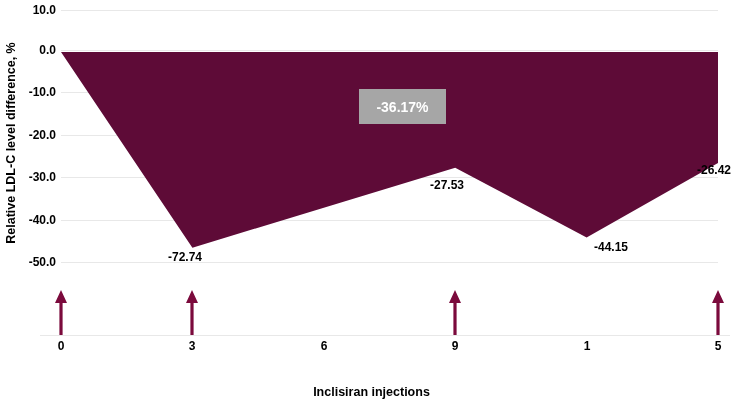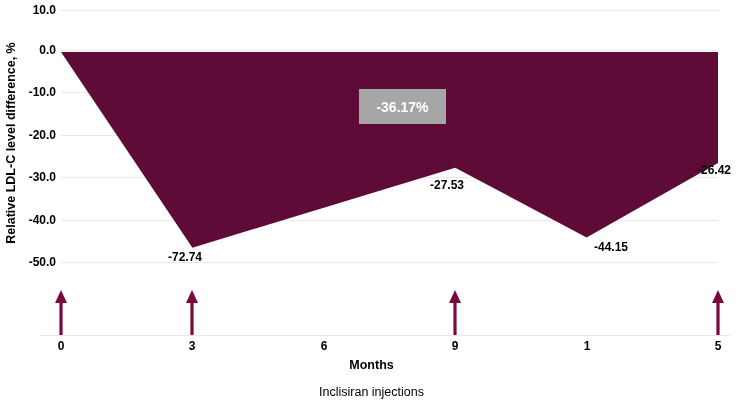--- a/index.html
+++ b/index.html
@@ -149,21 +149,21 @@
     font-weight: bold;
     color: #000000;
   }
   #figure-caption {
     position: absolute;
     top: 385px;
     left: 0;
     width: 743px;
     text-align: center;
     font-size: 12.5px;
-    font-weight: normal;
+    font-weight: bold;
     color: #000000;
   }
 </style>
 </head>
 <body>
 
 <div id="figure">
 
   <div class="y-axis-title">
     <span>Relative LDL-C level difference, %</span>
@@ -226,16 +226,15 @@
   </div>
 
   <div id="x-axis-line"></div>
   <div class="x-tick" style="left:61px;">0</div>
   <div class="x-tick" style="left:192px;">3</div>
   <div class="x-tick" style="left:324px;">6</div>
   <div class="x-tick" style="left:455px;">9</div>
   <div class="x-tick" style="left:587px;">1</div>
   <div class="x-tick" style="left:718px;">5</div>
 
-  <div id="x-axis-title">Months</div>
   <div id="figure-caption">Inclisiran injections</div>
 
 </div>
 
 </body></html>

